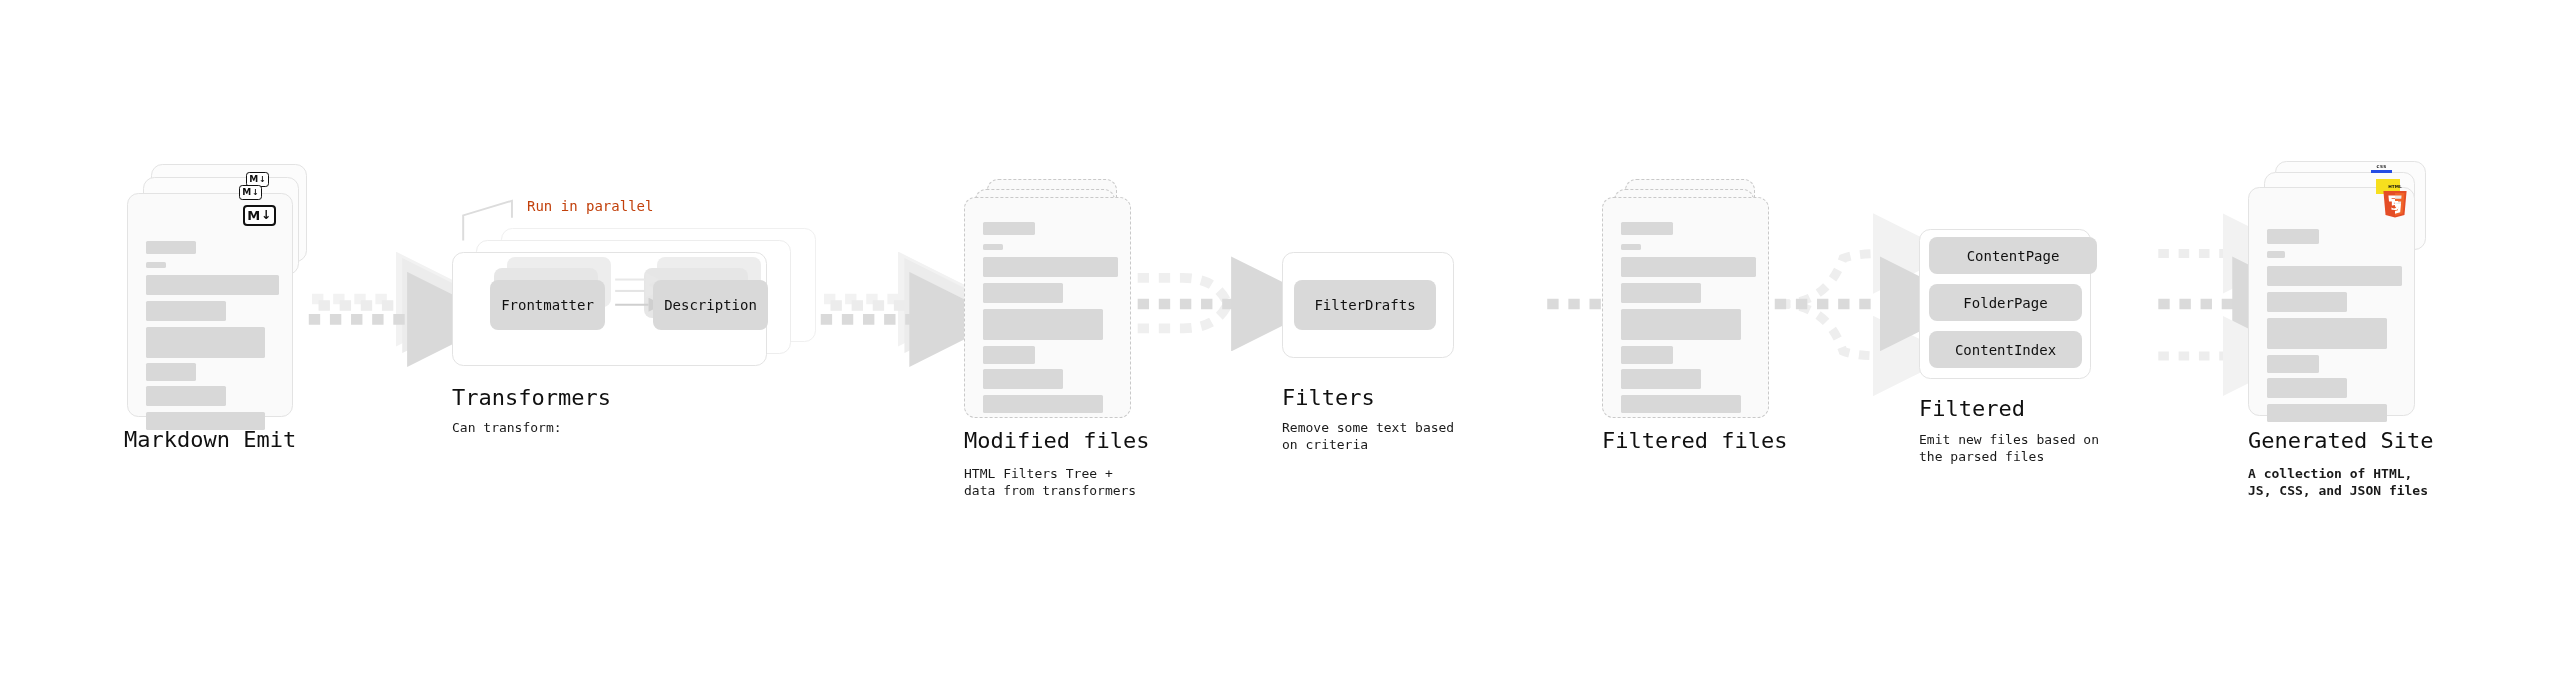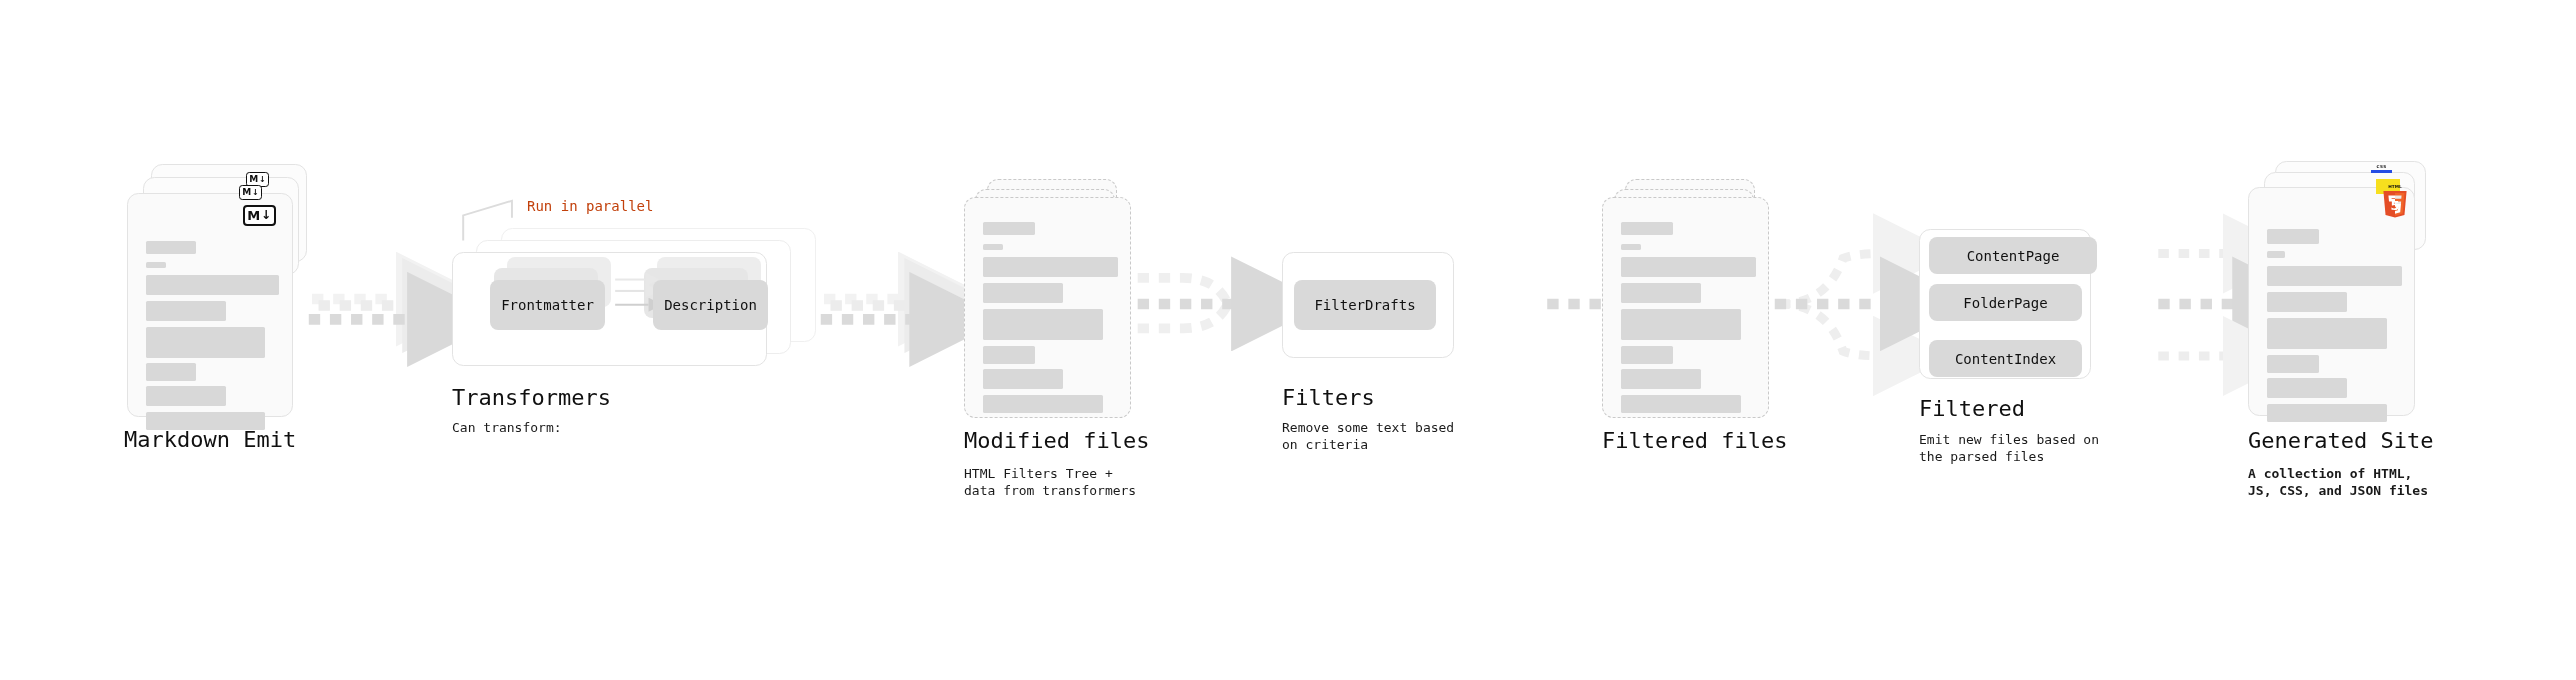--- a/index.html
+++ b/index.html
@@ -259,21 +259,21 @@
   </div>
   <div class="title" style="left:1602px; top:428px;">Filtered files</div>
 
   <div class="gbox" style="left:1919px; top:229px; width:172px; height:150px;"></div>
   <div class="chip" style="left:1929px; top:237px; width:168px; height:37px; font-size:14px;">
     <span>ContentPage</span>
   </div>
   <div class="chip" style="left:1929px; top:284px; width:153px; height:37px; font-size:14px;">
     <span>FolderPage</span>
   </div>
-  <div class="chip" style="left:1929px; top:340px; width:153px; height:37px; font-size:14px;">
+  <div class="chip" style="left:1929px; top:331px; width:153px; height:37px; font-size:14px;">
     <span>ContentIndex</span>
   </div>
   <div class="title" style="left:1919px; top:396px;">Filtered</div>
   <div class="subtitle" style="left:1919px; top:431px;">Emit new files based on
 the parsed files</div>
 
   <div class="stack">
     <div class="card card-back back2" style="left:2275px; top:161px; width:151px; height:89px;"></div>
     <div class="css-chip" style="left:2371px; top:165px;">
       <span class="t">CSS</span>

